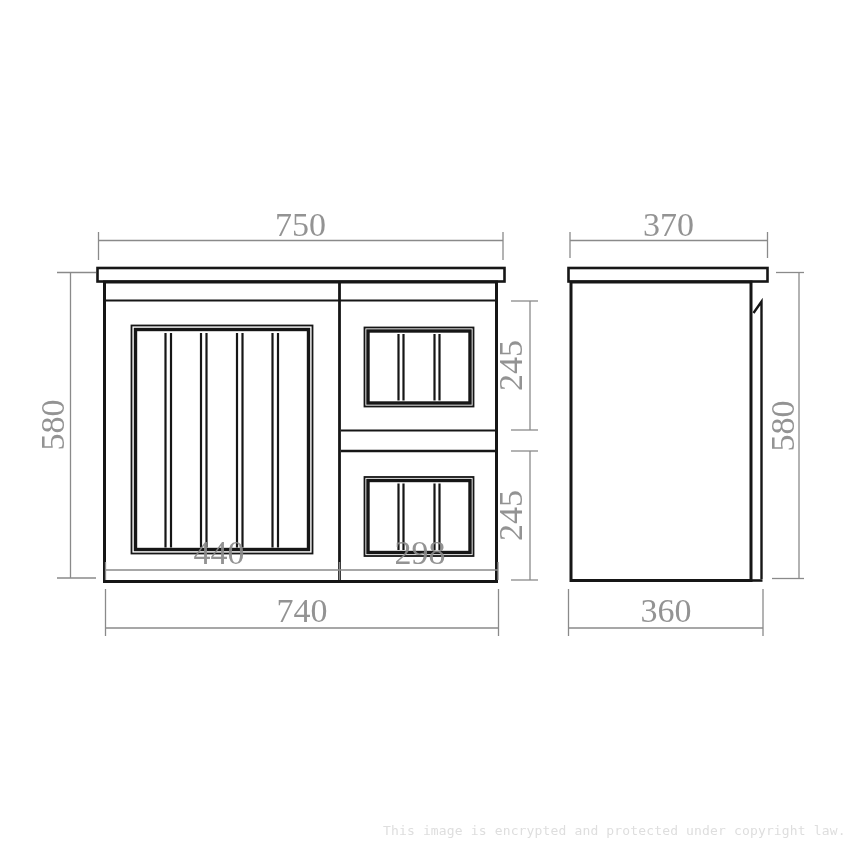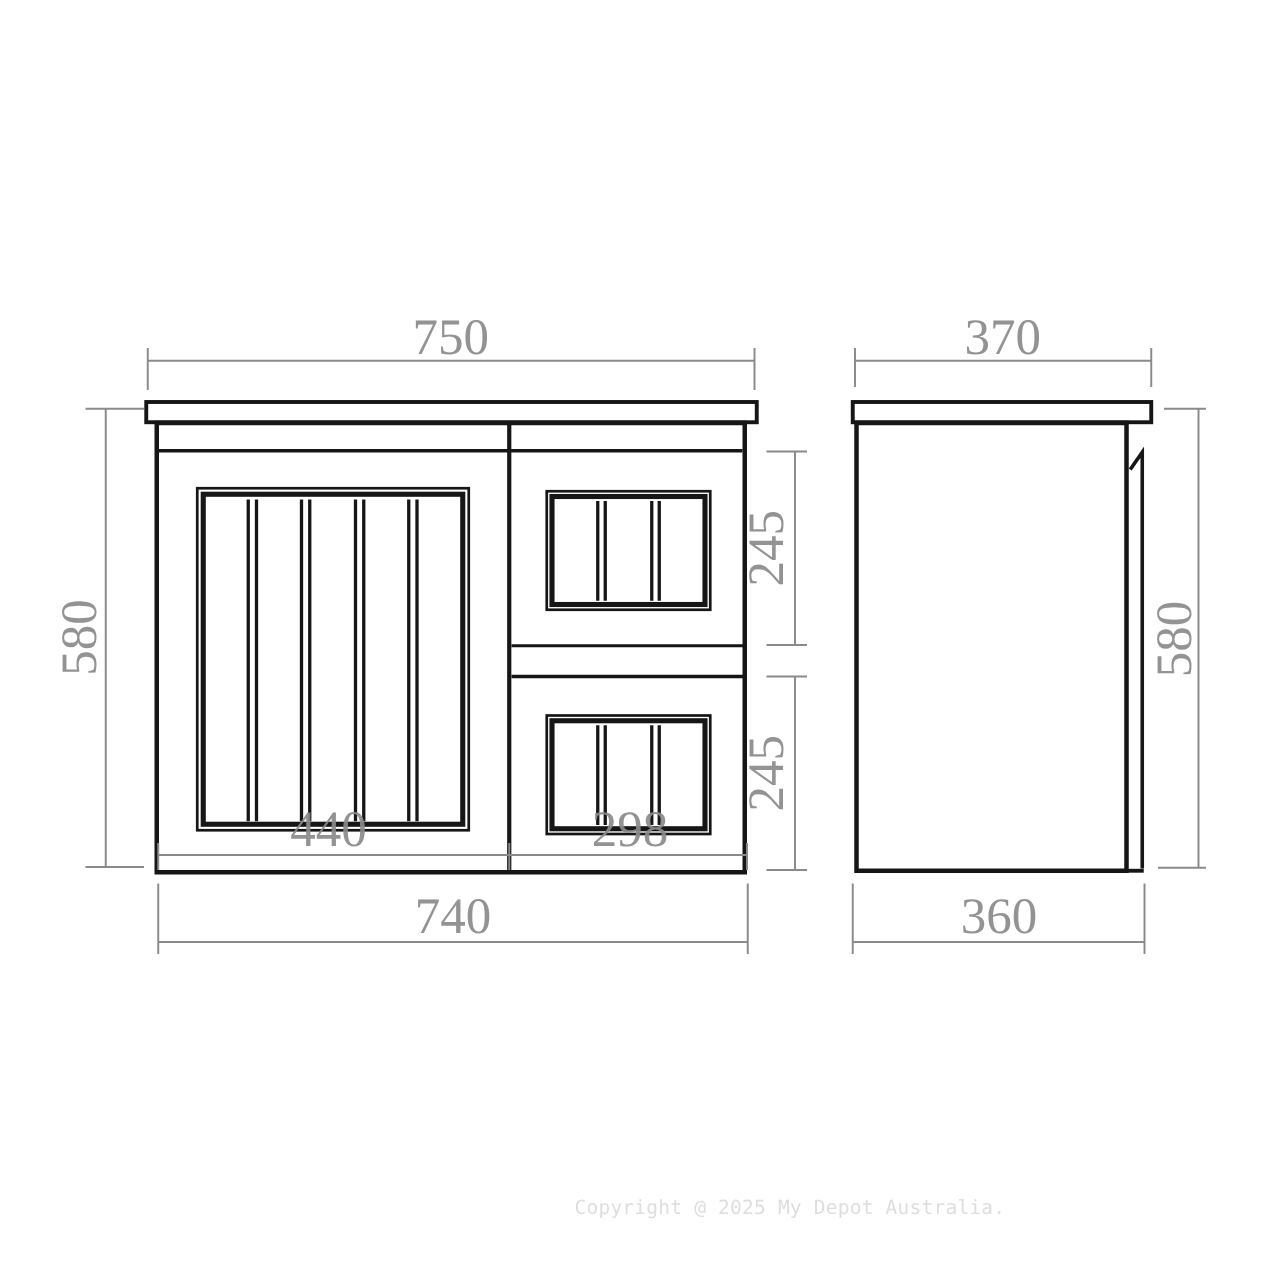--- a/index.html
+++ b/index.html
@@ -164,14 +164,14 @@
   </g>
 
   <g>
     <line class="d" x1="568.5" y1="589" x2="568.5" y2="636"></line>
     <line class="d" x1="763" y1="589" x2="763" y2="636"></line>
     <line class="d" x1="568.5" y1="628" x2="763" y2="628"></line>
     <text class="dt" x="666" y="622" text-anchor="middle">360</text>
   </g>
 </svg>
 
-  <div class="wm" style="top:798px">Copyright @ 2025 My Depot Australia.</div>
+  <div class="wm" style="top:823px">This image is encrypted and protected under copyright law.</div>
 </div>
 
 </body></html>

